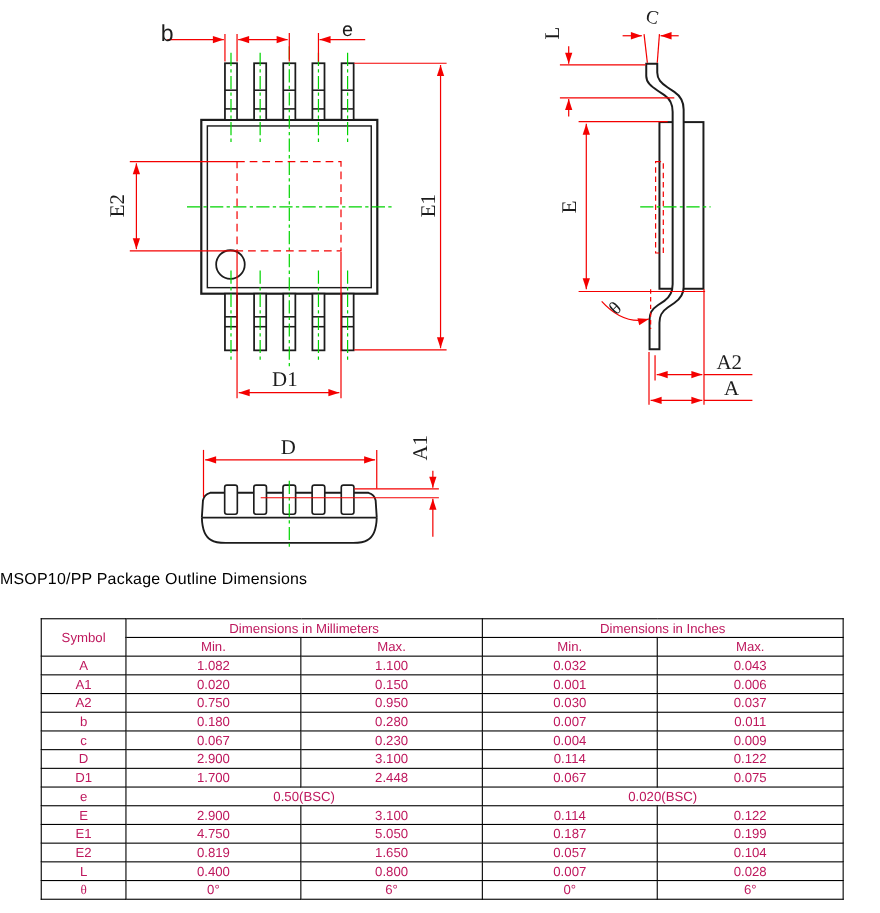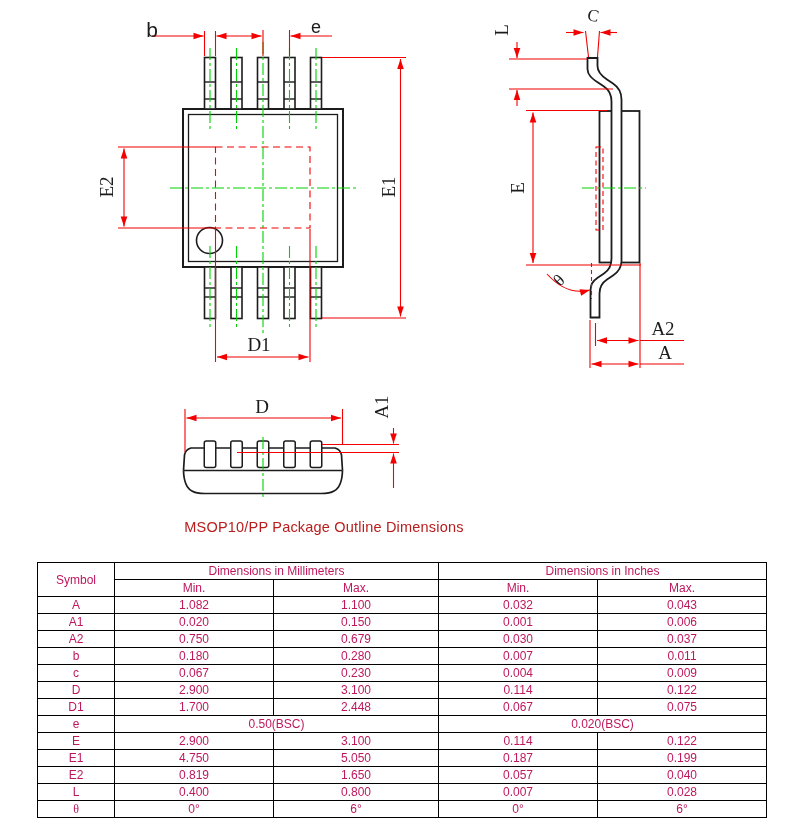--- a/index.html
+++ b/index.html
@@ -8,22 +8,22 @@
   svg.drawing{position:absolute;left:0;top:0;}
   svg .blk{stroke:#1c1c1c;fill:none;}
   svg .blkf{stroke:#1c1c1c;fill:#fff;}
   svg .red{stroke:#f40000;fill:none;stroke-width:1.1;}
   svg .grn{stroke:#00d400;fill:none;stroke-width:1.1;stroke-dasharray:12 3 3 3;}
   svg text{fill:#1c1c1c;}
   .lblS{font:19px "Liberation Serif",serif;}
   .lblS2{font:17px "Liberation Serif",serif;}
   .lblB{font:21px "Liberation Sans",sans-serif;}
   .lblE{font:18px "Liberation Sans",sans-serif;}
-  .title{position:absolute;left:0;top:519px;width:648px;text-align:center;
-         font-size:14.5px;color:#b91c1c;letter-spacing:0.2px;}
+  .title{position:absolute;left:0;top:519px;width:648px;
+         font-size:14.5px;color:#000000;letter-spacing:0.2px;}
   table.dims{position:absolute;left:37px;top:562px;width:729px;border-collapse:collapse;
              table-layout:fixed;font-size:12px;color:#be185d;}
   table.dims td,table.dims th{border:1px solid #000;text-align:center;padding:0;height:16px;
              font-weight:normal;line-height:16px;}
   table.dims{border:1.5px solid #000;}
 </style>
 </head>
 <body>
 
 <div class="page">
@@ -241,21 +241,21 @@
     <tr>
       <td>A1</td>
       <td>0.020</td>
       <td>0.150</td>
       <td>0.001</td>
       <td>0.006</td>
     </tr>
     <tr>
       <td>A2</td>
       <td>0.750</td>
-      <td>0.679</td>
+      <td>0.950</td>
       <td>0.030</td>
       <td>0.037</td>
     </tr>
     <tr>
       <td>b</td>
       <td>0.180</td>
       <td>0.280</td>
       <td>0.007</td>
       <td>0.011</td>
     </tr>
@@ -297,21 +297,21 @@
       <td>4.750</td>
       <td>5.050</td>
       <td>0.187</td>
       <td>0.199</td>
     </tr>
     <tr>
       <td>E2</td>
       <td>0.819</td>
       <td>1.650</td>
       <td>0.057</td>
-      <td>0.040</td>
+      <td>0.104</td>
     </tr>
     <tr>
       <td>L</td>
       <td>0.400</td>
       <td>0.800</td>
       <td>0.007</td>
       <td>0.028</td>
     </tr>
     <tr>
       <td style="font-family:'Liberation Serif',serif;">θ</td>

